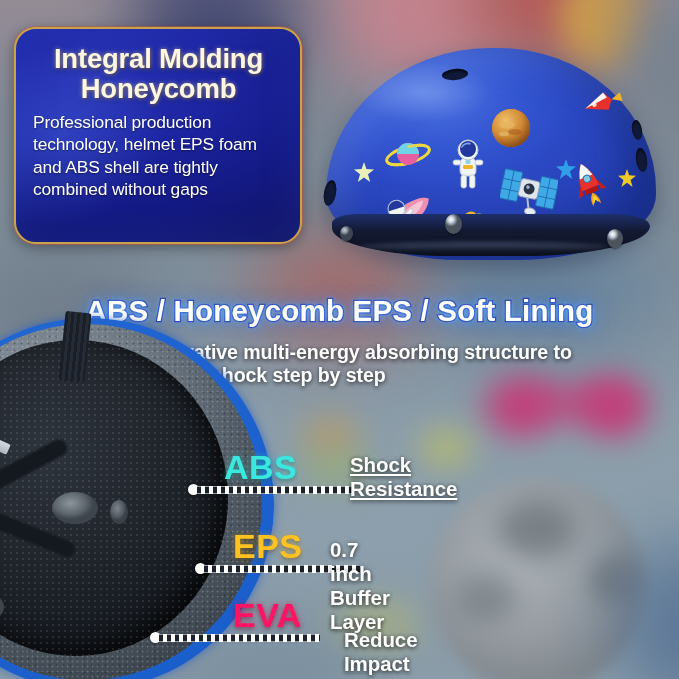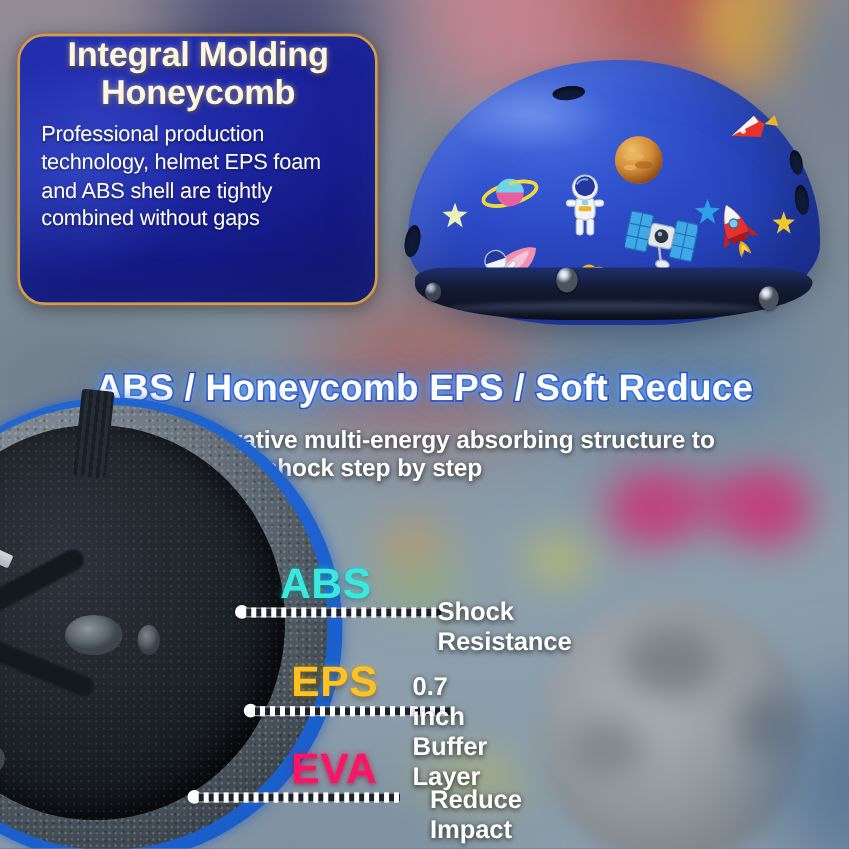--- a/index.html
+++ b/index.html
@@ -81,21 +81,21 @@
     left: -30%;
     top: -10%;
     width: 90%;
     height: 120%;
     background: radial-gradient(60% 50% at 50% 50%, rgba(90,130,255,0.30), rgba(90,130,255,0) 70%);
     transform: rotate(-18deg);
     pointer-events: none;
   }
   .callout-inner {
     position: relative;
-    padding: 0 16px 0 17px;
+    padding: 15px 16px 0 17px;
   }
   .callout-title {
     color: #fdf6e2;
     font-size: 27.5px;
     font-weight: bold;
     line-height: 1.09;
     text-align: center;
     letter-spacing: -0.2px;
     text-shadow:
       0 0 5px rgba(255,245,210,0.55),
@@ -490,21 +490,21 @@
   <div class="callout">
     <div class="callout-inner">
       <div class="callout-title">
         <div>Integral Molding</div>
         <div>Honeycomb</div>
       </div>
       <div class="callout-body">Professional production technology, helmet EPS foam and ABS shell are tightly combined without gaps</div>
     </div>
   </div>
 
-  <div class="headline">ABS / Honeycomb EPS / Soft Reduce</div>
+  <div class="headline">ABS / Honeycomb EPS / Soft Lining</div>
   <div class="subhead">
     <span class="sub-l1">Innovative multi-energy absorbing structure to</span>
     <span class="sub-l2">reduce shock step by step</span>
   </div>
 
   <div class="cutaway">
     <div class="cut-abs"></div>
     <div class="cut-eps">
       <div class="cut-eps-tex"></div>
     </div>
@@ -518,21 +518,21 @@
       <div class="eva-web" style="left:58px; top:186px; width:96px; height:16px; transform:rotate(22deg); filter:blur(1px);"></div>
       <div class="eva-strap-label" style="left:8px; top:88px; width:80px; height:11px;"></div>
     </div>
     <div class="eva-strap" style="left:158px; top:-6px; width:26px; height:70px; transform:rotate(6deg);"></div>
   </div>
 
   <div class="spec">
     <div class="leader-dot" style="left:188px; top:484px;"></div>
     <div class="leader" style="left:197px; top:486px; width:156px;"></div>
     <div class="spec-code" style="left:224px; top:448px; color:#3be8e0; text-shadow:0 0 6px rgba(59,232,224,0.55), 0 2px 4px rgba(0,0,0,0.35);">ABS</div>
-    <div class="spec-desc" style="left:350px; top:478px;">Shock Resistance</div>
+    <div class="spec-desc" style="left:350px; top:453px;text-decoration:underline;">Shock Resistance</div>
   </div>
 
   <div class="spec">
     <div class="leader-dot" style="left:195px; top:563px;"></div>
     <div class="leader" style="left:204px; top:565px; width:156px;"></div>
     <div class="spec-code" style="left:233px; top:527px; color:#ffc220; text-shadow:0 0 6px rgba(255,194,32,0.45), 0 2px 4px rgba(0,0,0,0.35);">EPS</div>
     <div class="spec-desc" style="left:330px; top:538px;">0.7 inch Buffer Layer</div>
   </div>
 
   <div class="spec">

